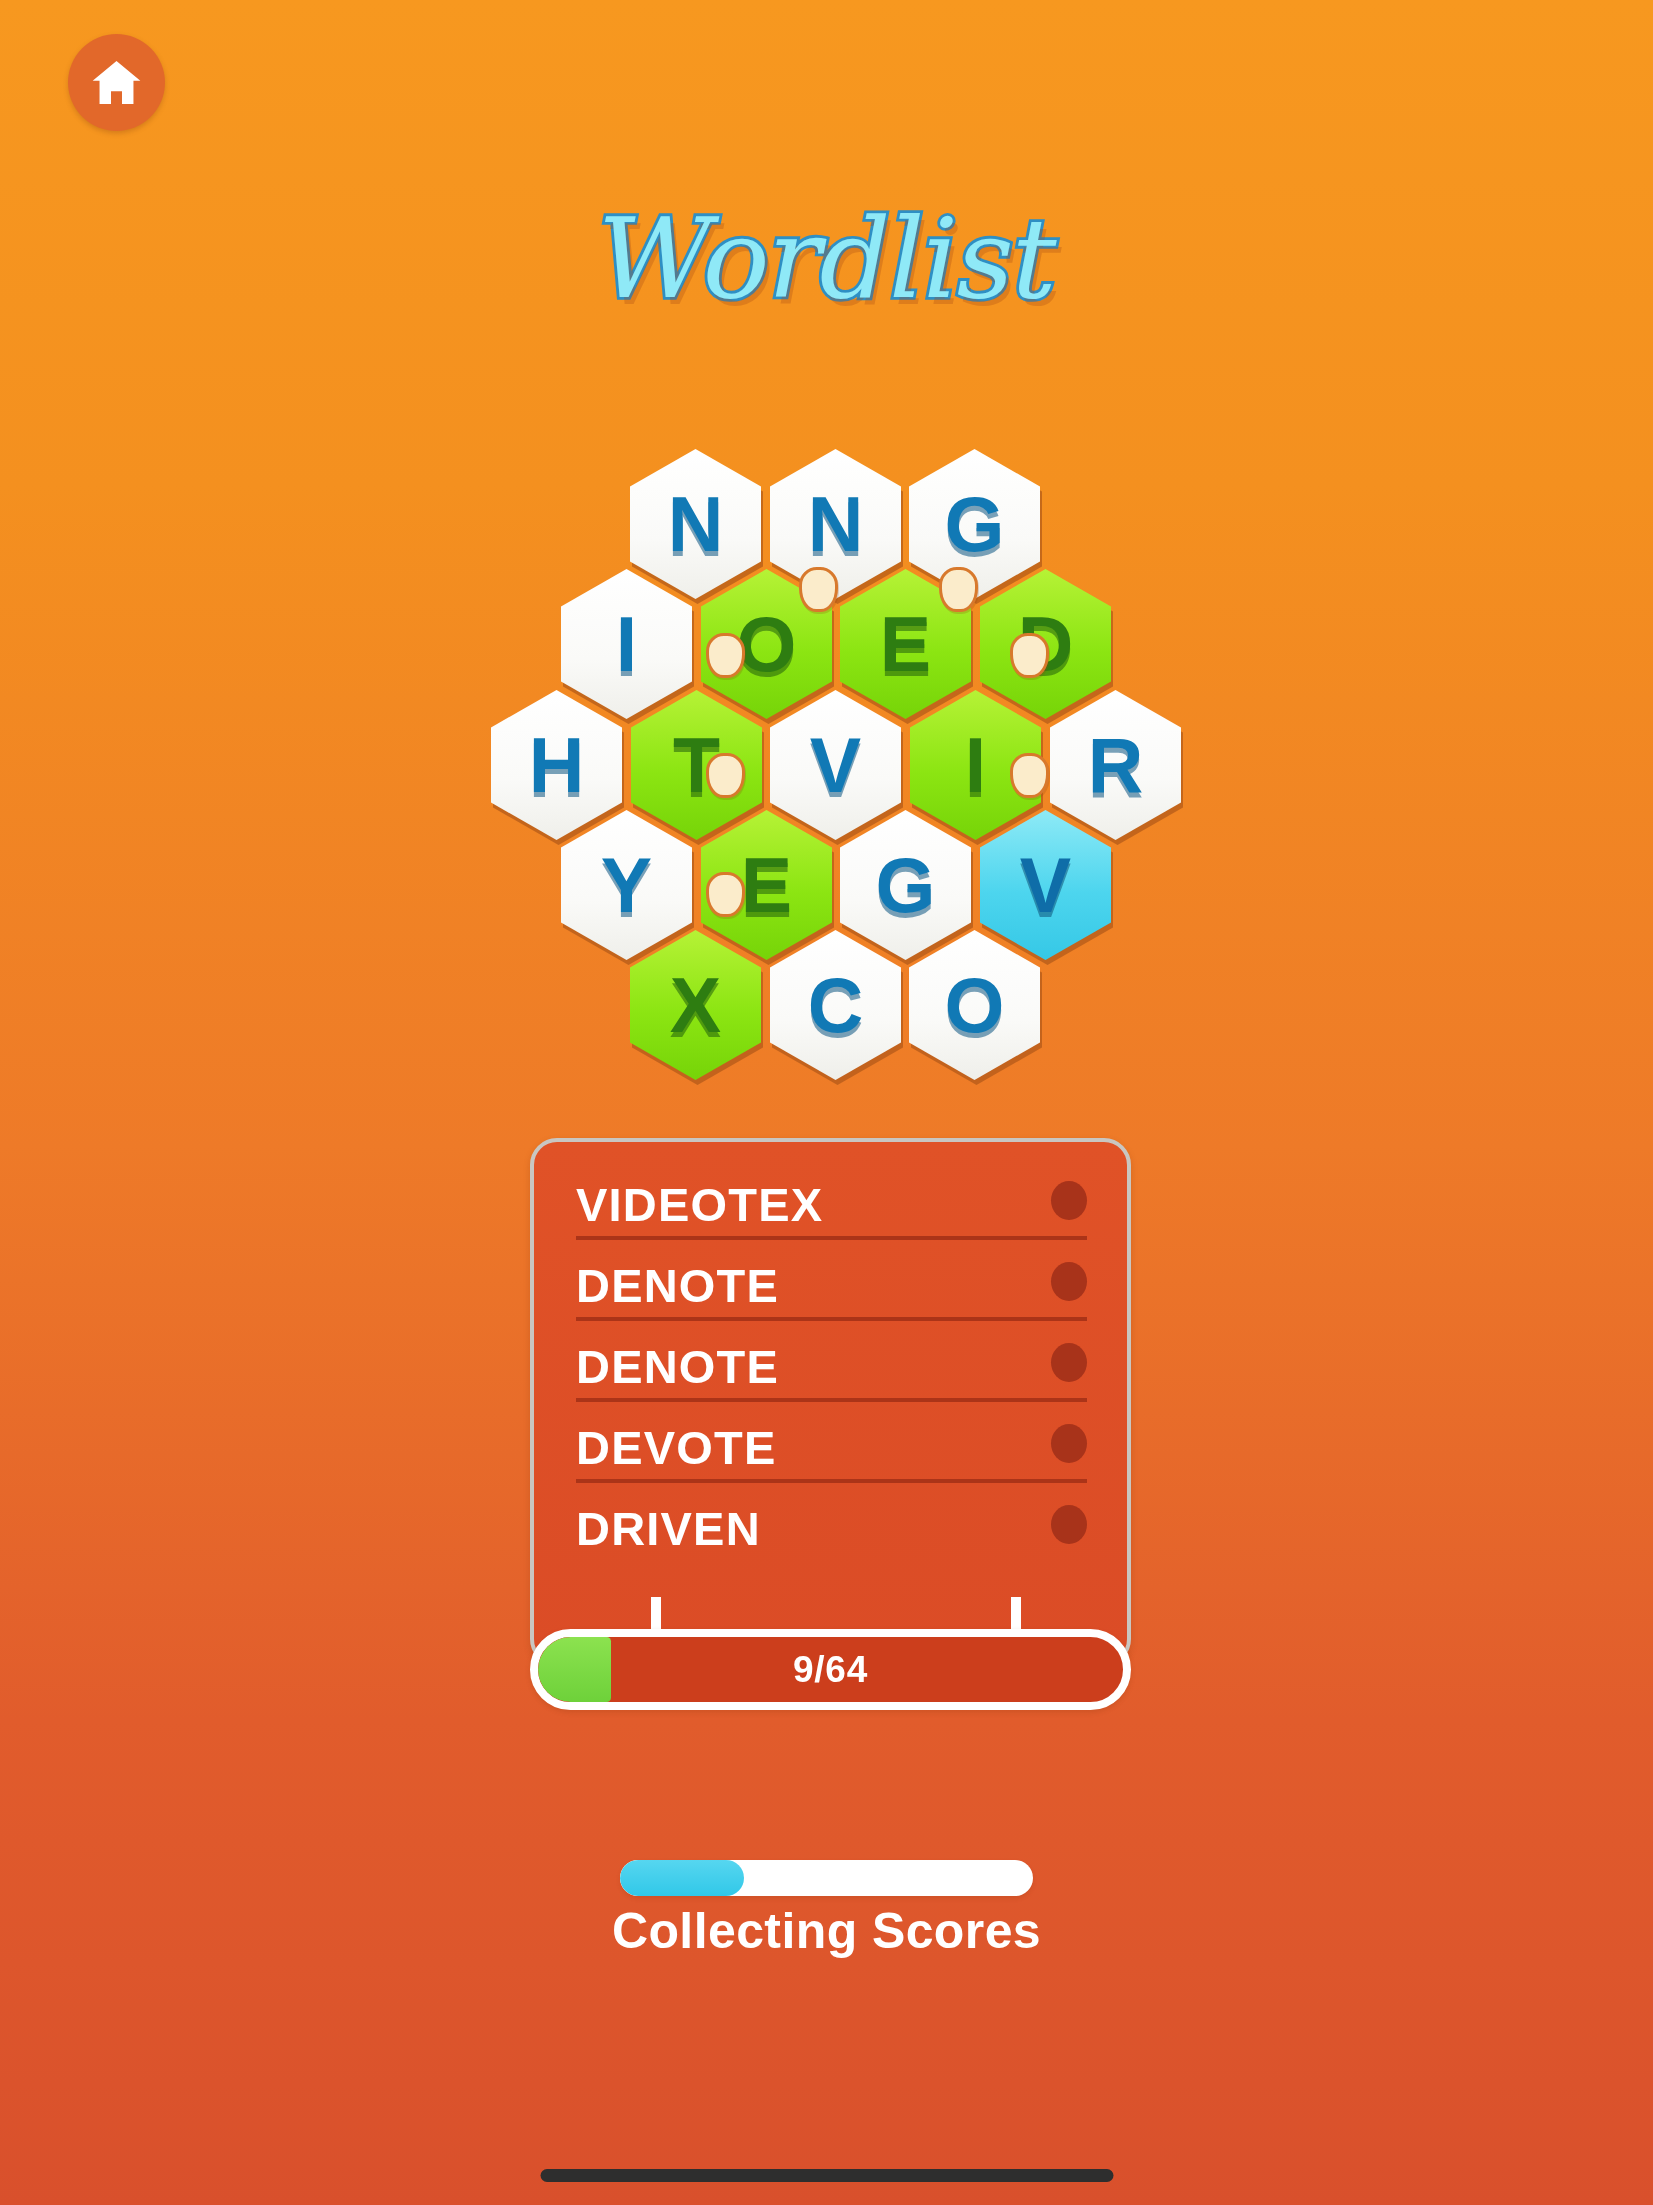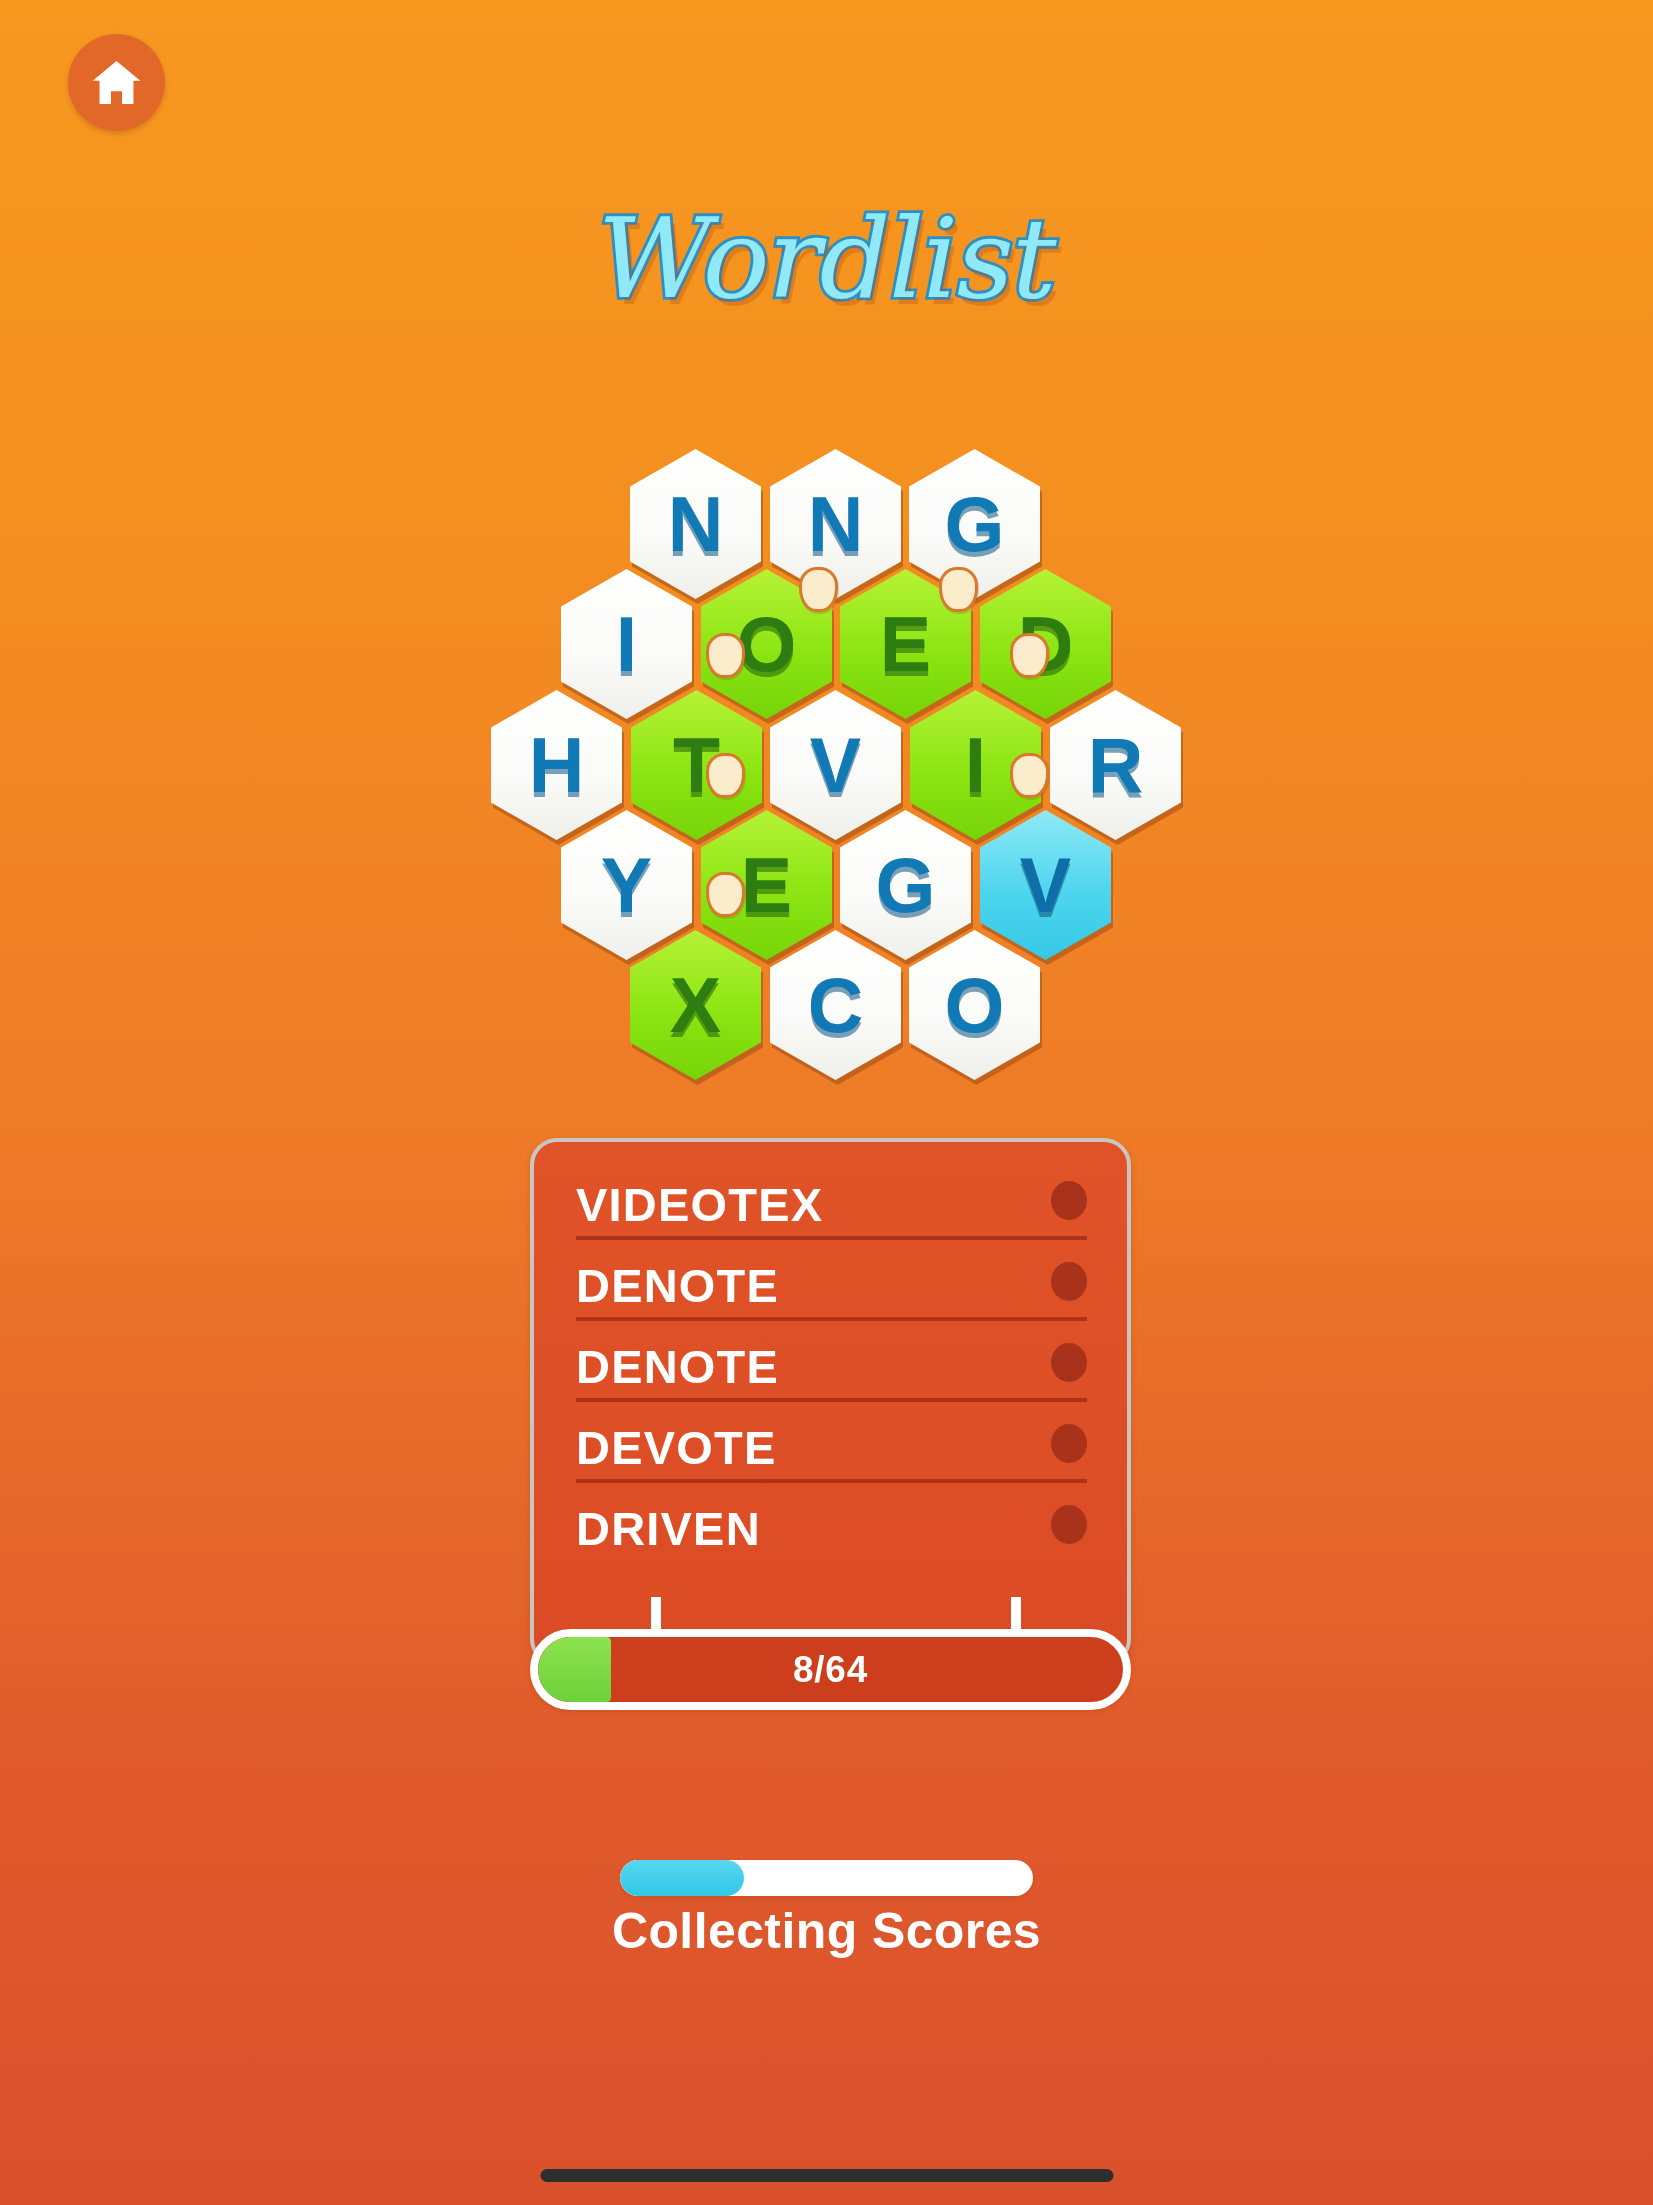--- a/index.html
+++ b/index.html
@@ -275,21 +275,21 @@
     <div class="wrow">
       <span class="wtext">DRIVEN</span>
       <span class="wdot"></span>
     </div>
   </div>
 <div class="stub" id="stub-l"></div>
 <div class="stub" id="stub-r"></div>
 
 <div id="progress">
   <div id="progress-fill" style="width: 12.5%;"></div>
-  <span id="progress-label">8/64</span>
+  <span id="progress-label">9/64</span>
 </div>
 
 <div id="loader">
   <div id="loader-fill" style="width: 30%;"></div>
 </div>
 <div id="loader-text">Collecting Scores</div>
 
 <div id="home-indicator"></div>
 
 

